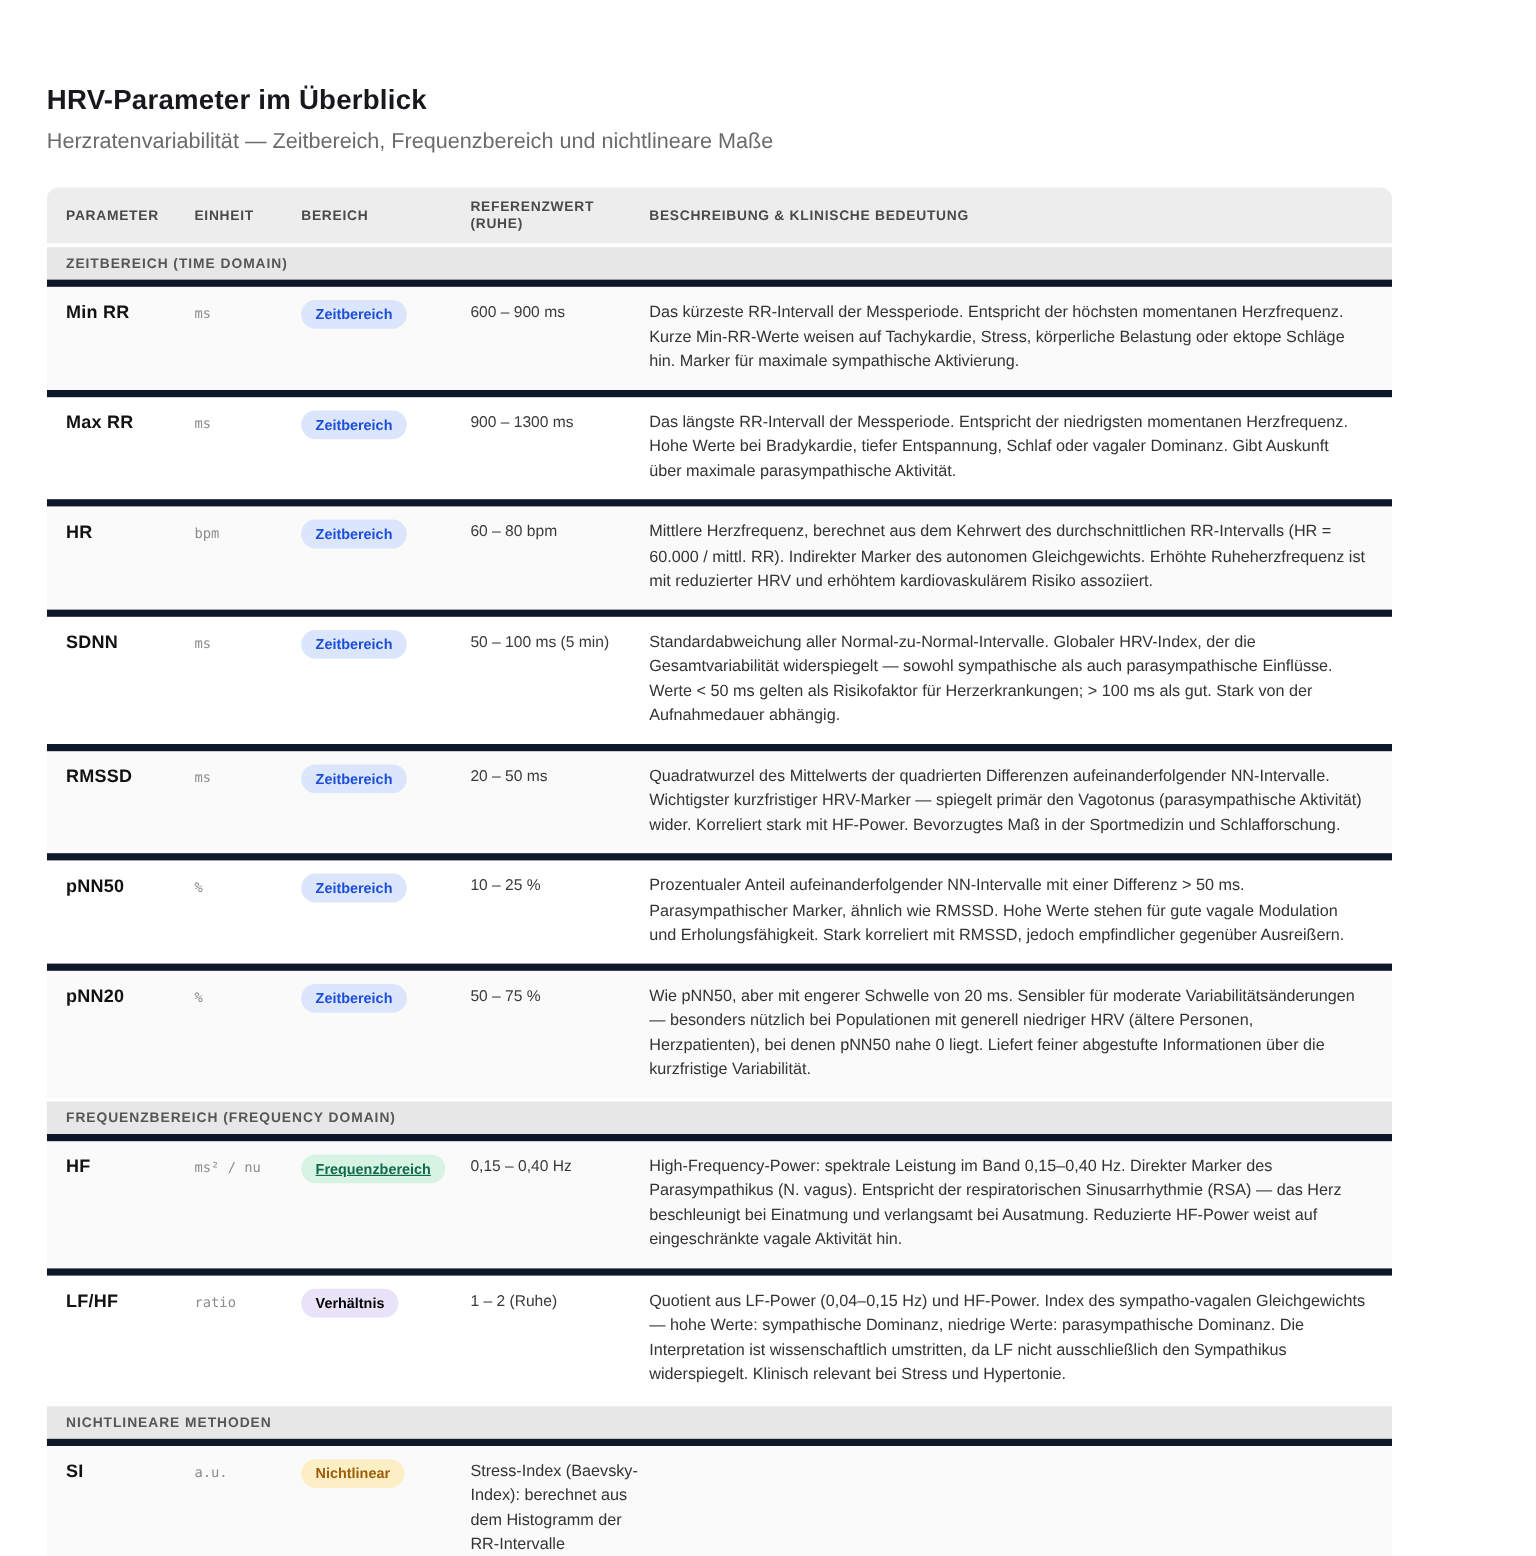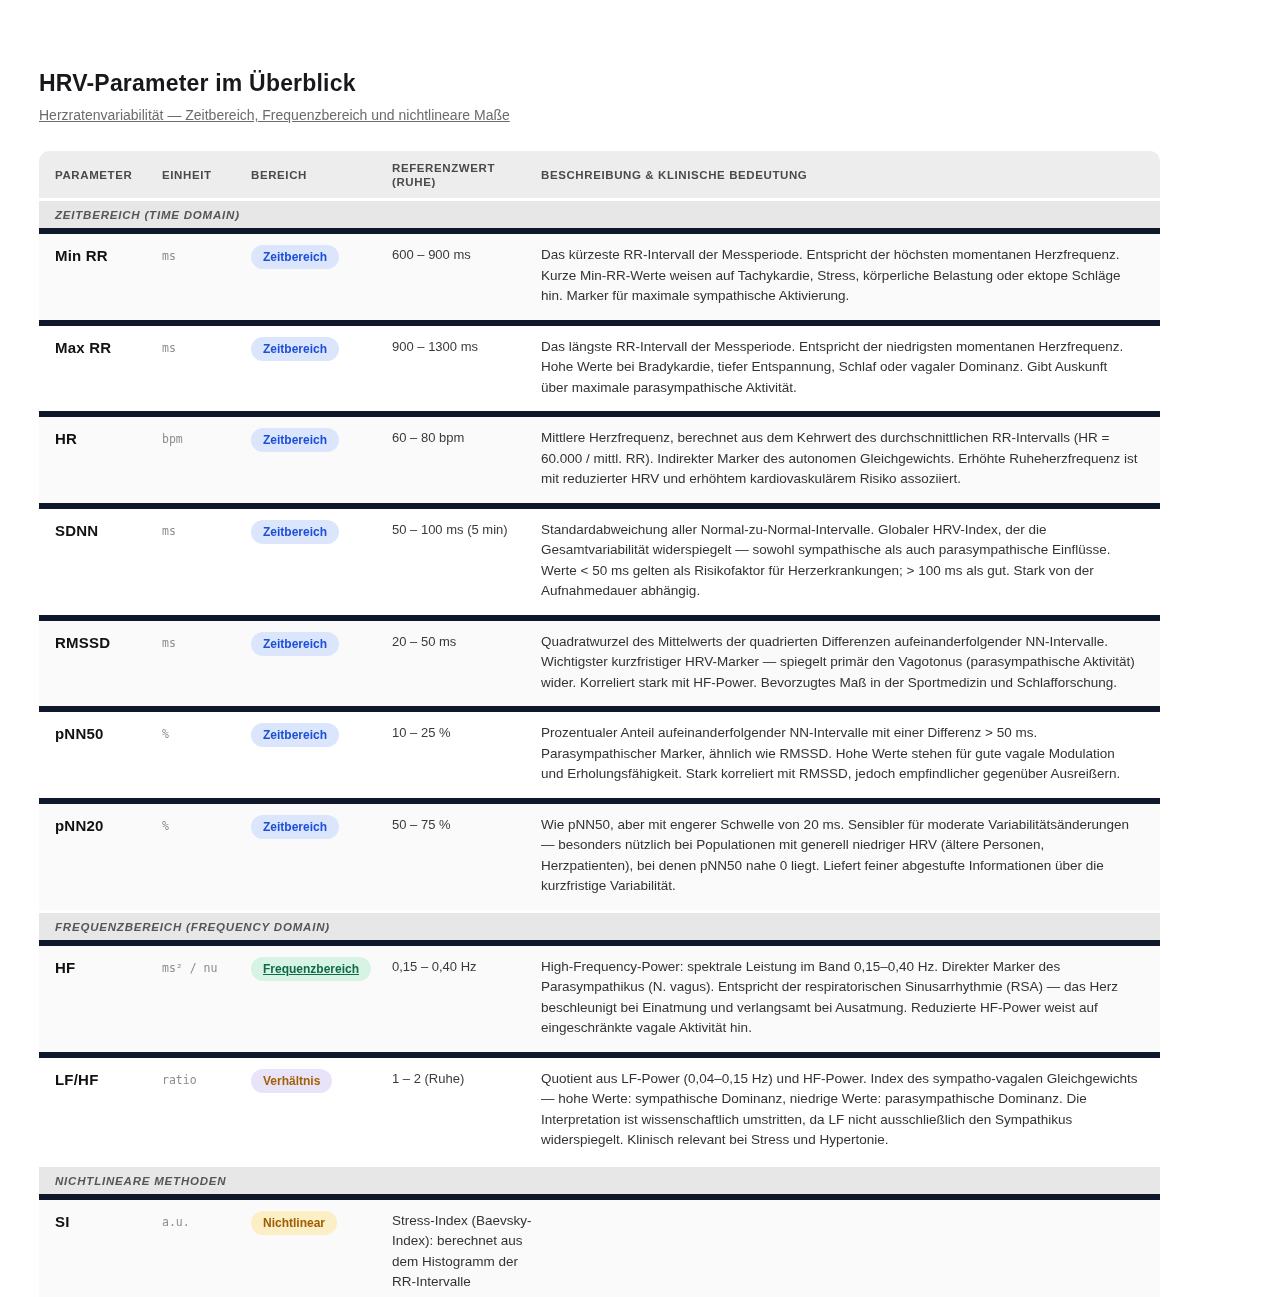--- a/index.html
+++ b/index.html
@@ -1,34 +1,34 @@
 <!DOCTYPE html>
 <html lang="de" style="--header-bg: #ededed; --section-bg: #e7e7e7; --stripe-color: #fafafa;"><head>
 <meta charset="utf-8">
 <style>
   html,body{margin:0;padding:0;background:#ffffff;color:#1a1a1a;
     font-family:"Liberation Sans",sans-serif;}
   .page{width:1172px;min-height:1297px;box-sizing:border-box;padding:38px 0 0 0;margin-top:32px;}
   .content{width:1121px;margin-left:39px;}
 
   .page-title{font-size:23px;font-weight:bold;color:#17181c;margin:0 0 10px 0;letter-spacing:.2px;}
-  .page-subtitle{font-size:14px;color:#6b6b6b;margin:0 0 28px 0;text-decoration:underline;}
+  .page-subtitle{font-size:18px;color:#6b6b6b;margin:0 0 28px 0;}
 
   .table{width:1121px;border-radius:10px;overflow:hidden;background:#ffffff;}
 
   .grid{display:grid;grid-template-columns:107px 89px 141px 149px 1fr;
     padding-left:16px;padding-right:17px;box-sizing:border-box;column-gap:0;}
 
   .thead{background:var(--header-bg,#ededed);min-height:47px;align-items:center;
     padding-top:8px;padding-bottom:8px;}
   .th{font-size:11.5px;font-weight:bold;color:#4a4a4a;letter-spacing:.6px;
     text-transform:uppercase;line-height:14px;padding-right:10px;}
 
   .section-row{background:var(--section-bg,#e7e7e7);border-top:3px solid #ffffff;
-    padding:8px 16px 7px 16px;font-style:italic;}
+    padding:8px 16px 7px 16px;}
   .section-label{font-size:11.5px;font-weight:bold;color:#565656;letter-spacing:.8px;
     text-transform:uppercase;}
 
   .row{padding-top:11px;padding-bottom:13px;border-top:6px solid #0f172a;}
   .row-odd{background:var(--stripe-color,#fafafa);}
   .row-even{background:#ffffff;}
 
   .cell{padding-right:12px;box-sizing:border-box;}
   .param{font-size:15px;font-weight:bold;color:#121212;padding-top:2px;letter-spacing:.2px;}
   .unit{font-family:"DejaVu Sans Mono",monospace;font-size:11.5px;color:#8d8d8d;padding-top:4px;}
@@ -144,21 +144,21 @@
       <span class="badge" style="background: rgb(215, 243, 227); color: rgb(15, 106, 76); text-decoration: underline;">Frequenzbereich</span>
     </div>
     <div class="cell ref">0,15 – 0,40 Hz</div>
     <div class="cell desc">High-Frequency-Power: spektrale Leistung im Band 0,15–0,40 Hz. Direkter Marker des Parasympathikus (N. vagus). Entspricht der respiratorischen Sinusarrhythmie (RSA) — das Herz beschleunigt bei Einatmung und verlangsamt bei Ausatmung. Reduzierte HF-Power weist auf eingeschränkte vagale Aktivität hin.</div>
   </div>
 
   <div class="grid row row-even">
     <div class="cell param">LF/HF</div>
     <div class="cell unit">ratio</div>
     <div class="cell badge-cell">
-      <span class="badge" style="background: rgb(233, 227, 250); color: #a16207; text-align: right;">Verhältnis</span>
+      <span class="badge" style="background: rgb(233, 227, 250); color: #000000; text-align: right;">Verhältnis</span>
     </div>
     <div class="cell ref">1 – 2 (Ruhe)</div>
     <div class="cell desc">Quotient aus LF-Power (0,04–0,15 Hz) und HF-Power. Index des sympatho-vagalen Gleichgewichts — hohe Werte: sympathische Dominanz, niedrige Werte: parasympathische Dominanz. Die Interpretation ist wissenschaftlich umstritten, da LF nicht ausschließlich den Sympathikus widerspiegelt. Klinisch relevant bei Stress und Hypertonie.</div>
   </div>
 
   <div class="section-row">
     <div class="section-label">NICHTLINEARE METHODEN</div>
   </div>
 
   <div class="grid row row-odd">

